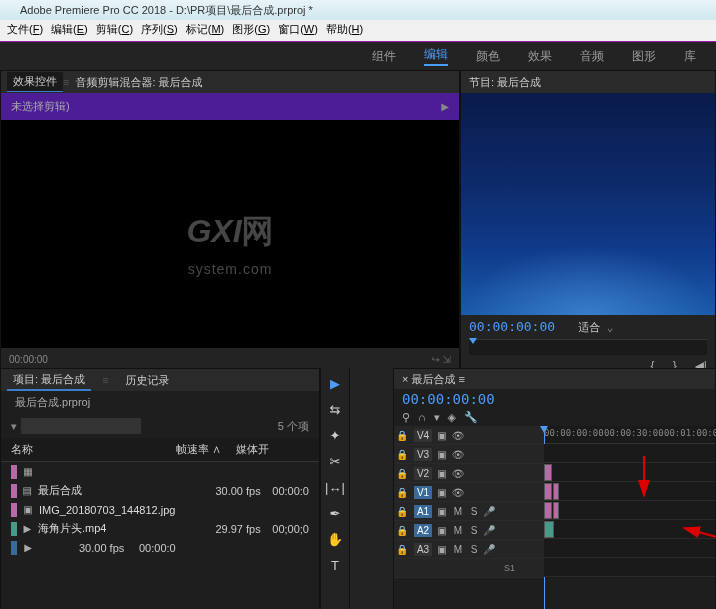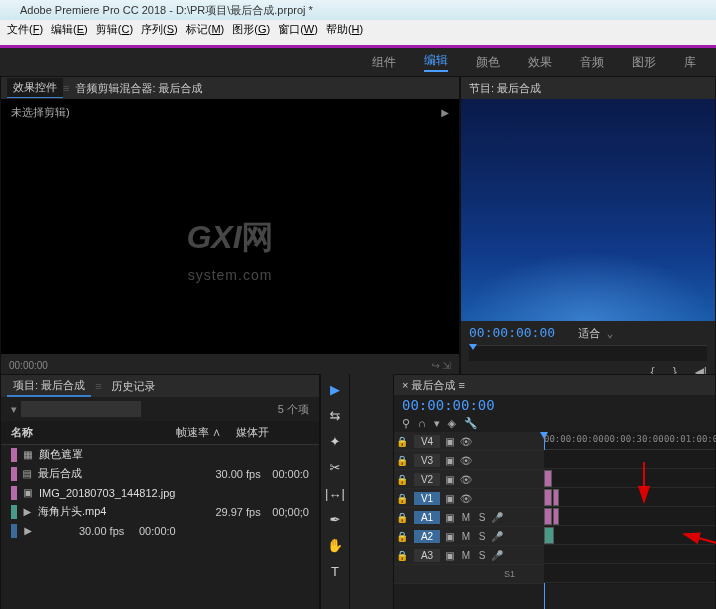--- a/index.html
+++ b/index.html
@@ -1,57 +1,57 @@
 <!DOCTYPE html>
 <html><head>
 <meta charset="utf-8">
 <style>
 * { margin: 0; padding: 0; box-sizing: border-box; font-family: "Microsoft YaHei", sans-serif; }
 body { background: #232323; color: #d0d0d0; font-size: 11px; width: 716px; height: 609px; overflow: hidden; position: relative; }
 .titlebar { background: linear-gradient(#e8f4f8, #d0e8f0); color: #333; height: 20px; line-height: 20px; padding-left: 20px; font-size: 11px; }
-.menubar { background: #f0f0f0; color: #000; height: 28px; line-height: 18px; padding-left: 4px; font-size: 11px; display: flex; gap: 2px; border-bottom: 3px solid #a21caf; }
+.menubar { background: #f0f0f0; color: #000; height: 22px; line-height: 18px; padding-left: 4px; font-size: 11px; display: flex; gap: 2px; border-bottom: 1px solid #a21caf; }
 .menubar span { padding: 0 3px; cursor: default; }
 .menubar span u { text-decoration: underline; }
 .workspace-tabs { background: #232323; height: 28px; display: flex; align-items: center; justify-content: flex-end; padding-right: 20px; gap: 28px; color: #999; font-size: 12px; }
 .workspace-tabs .active { color: #4a9cff; border-bottom: 2px solid #4a9cff; padding-bottom: 1px; }
 .panel-row { display: flex; }
 .panel { background: #1e1e1e; border: 1px solid #111; }
 .top-left { width: 460px; height: 298px; }
 .top-right { width: 256px; height: 298px; }
 .source-tabs { display: flex; padding-left: 6px; height: 22px; align-items: center; background: #2a2a2a; }
 .source-tabs .tab { color: #ccc; font-size: 11px; padding: 2px 6px; }
 .source-tabs .tab.active { background: #1a1a1a; border-bottom: 1px solid #3a7ecc; }
 .source-tabs .sep { color: #555; }
-.no-clip { padding: 6px 10px; color: #aaa; font-size: 11px; background: #000000; display: flex; justify-content: space-between; align-items: center; }
+.no-clip { padding: 6px 10px; color: #aaa; font-size: 11px; background: #4c1d95; display: flex; justify-content: space-between; align-items: center; }
 .no-clip .arrow { color: #888; font-size: 10px; }
 .source-body { background: #000; height: 228px; position: relative; }
 .watermark { position: absolute; top: 50%; left: 50%; transform: translate(-50%, -30%); color: rgba(200,200,200,0.35); font-size: 32px; font-style: italic; font-weight: bold; text-align: center; line-height: 1; }
 .watermark .sub { font-size: 14px; font-style: normal; font-weight: normal; letter-spacing: 1px; }
 .src-footer { height: 22px; background: #232323; display: flex; align-items: center; padding: 0 8px; color: #888; font-size: 10px; justify-content: space-between; }
 .prog-header { background: #2a2a2a; height: 22px; line-height: 22px; padding-left: 8px; color: #ccc; font-size: 11px; }
 .prog-monitor { background: linear-gradient(180deg, #0a1a4a 0%, #0d2a6a 40%, #103a8a 70%, #1a5aaa 100%); height: 222px; position: relative; overflow: hidden; }
 .prog-monitor::after { content: ""; position: absolute; bottom: 0; left: 0; right: 0; height: 70px; background: radial-gradient(ellipse at 50% 100%, rgba(100,180,255,0.4), transparent 70%); }
 .prog-controls { height: 54px; background: #232323; padding: 4px 8px; }
 .prog-time { color: #4a9cff; font-size: 13px; font-family: monospace; display: inline-block; }
 .prog-fit { color: #ccc; font-size: 11px; display: inline-block; margin-left: 20px; font-family: Liberation Mono, monospace; }
 .prog-fit::after { content: " ⌄"; color: #888; }
 .prog-ruler { height: 16px; background: #1a1a1a; margin-top: 4px; position: relative; border-top: 1px solid #333; }
 .prog-ruler .playhead { position: absolute; left: 0; top: -2px; width: 0; height: 0; border-left: 4px solid transparent; border-right: 4px solid transparent; border-top: 6px solid #4a9cff; }
 .prog-btns { display: flex; gap: 18px; margin-top: 4px; justify-content: flex-end; color: #aaa; font-size: 12px; }
 .bottom-row { display: flex; height: 243px; }
 .project-panel { width: 320px; background: #1e1e1e; border: 1px solid #111; }
-.proj-tabs { display: flex; gap: 4px; height: 22px; align-items: center; background: #2a2a2a; padding-left: 6px; }
+.proj-tabs { display: flex; gap: 11px; height: 22px; align-items: center; background: #2a2a2a; padding-left: 6px; }
 .proj-tabs .tab { color: #ccc; font-size: 11px; padding: 2px 6px; }
 .proj-tabs .tab.active { border-bottom: 2px solid #3a7ecc; }
 .proj-name { padding: 4px 14px; color: #aaa; font-size: 11px; }
 .proj-search { padding: 4px 10px; display: flex; align-items: center; justify-content: space-between; }
 .proj-search input { background: #333; border: none; color: #ccc; padding: 2px 4px; width: 120px; font-size: 11px; }
 .proj-count { color: #999; font-size: 11px; }
 .proj-head { display: flex; padding: 4px 10px; color: #ccc; font-size: 11px; border-bottom: 1px solid #333; background: #1a1a1a; }
-.proj-head .c1 { width: 165px; font-weight: bold; }
+.proj-head .c1 { width: 165px; }
 .proj-head .c2 { width: 60px; }
 .proj-head .c3 { flex: 1; }
 .proj-list { }
 .proj-row { display: flex; align-items: center; padding: 3px 10px; height: 19px; font-size: 11px; color: #ddd; }
 .proj-row .swatch { width: 6px; height: 14px; margin-right: 4px; }
 .proj-row .icon { width: 14px; text-align: center; margin-right: 4px; color: #aaa; font-size: 10px; }
 .proj-row .c1 { width: 145px; white-space: nowrap; overflow: hidden; text-overflow: ellipsis; }
 .proj-row .c2 { width: 60px; color: #ccc; margin-left: 40px; }
 .proj-row .c3 { flex: 1; color: #ccc; }
 .tools-col { width: 30px; background: #232323; display: flex; flex-direction: column; align-items: center; padding-top: 8px; gap: 10px; border-left: 1px solid #111; border-right: 1px solid #111; }
@@ -63,21 +63,21 @@
 .tl-toolbar { display: flex; gap: 8px; padding: 2px 8px; color: #aaa; font-size: 11px; }
 .tl-body { display: flex; }
 .tl-tracks-head { width: 150px; }
 .tl-tracks-content { flex: 1; position: relative; background: #1a1a1a; }
 .tl-ruler { height: 18px; background: #1a1a1a; color: #888; font-size: 9px; display: flex; border-bottom: 1px solid #333; position: relative; }
 .tl-ruler .tick { position: absolute; top: 2px; font-family: monospace; }
 .tl-ruler .playhead { position: absolute; left: 0; top: 0; bottom: -180px; width: 1px; background: #4a9cff; }
 .tl-ruler .playhead::before { content: ""; position: absolute; top: 0; left: -4px; border-left: 4px solid transparent; border-right: 4px solid transparent; border-top: 7px solid #4a9cff; }
 .track-row { height: 19px; display: flex; align-items: center; border-bottom: 1px solid #2a2a2a; background: #252525; }
 .track-row .lock { width: 18px; text-align: center; color: #888; font-size: 10px; }
-.track-row .label { width: 26px; text-align: center; color: #ccc; font-size: 10px; background: #333; margin: 0 2px; padding: 1px 0; }
+.track-row .label { width: 18px; text-align: center; color: #ccc; font-size: 10px; background: #333; margin: 0 2px; padding: 1px 0; }
 .track-row .label.sel { background: #3a6a9a; color: #fff; }
 .track-row .btn { width: 16px; text-align: center; color: #aaa; font-size: 10px; }
 .track-content-row { height: 19px; border-bottom: 1px solid #2a2a2a; position: relative; background: #1a1a1a; }
 .clip { position: absolute; top: 1px; height: 17px; border: 1px solid #555; }
 .clip.video { background: #b76aa8; }
 .clip.audio { background: #4a9a8a; }
 .arrow-red { position: absolute; pointer-events: none; }
 </style>
 </head>
 <body>
@@ -146,37 +146,37 @@
   </div>
 </div>
 
 <div class="bottom-row">
   <div class="project-panel">
     <div class="proj-tabs">
       <span class="tab active">项目: 最后合成</span>
       <span style="color:#555">≡</span>
       <span class="tab">历史记录</span>
     </div>
+    <div class="proj-name">最后合成.prproj</div>
     <div class="proj-search">
       <span style="display:flex;align-items:center;gap:4px">
         <span style="color:#888">▾</span>
         <input placeholder="" style="">
       </span>
       <span class="proj-count">5 个项</span>
     </div>
     <div class="proj-head">
       <span class="c1">名称</span>
       <span class="c2">帧速率 ∧</span>
       <span class="c3">媒体开</span>
     </div>
     <div class="proj-list" id="proj-list">
         <div class="proj-row">
           <span class="swatch" style="background:#b76aa8"></span>
     <span class="icon">▦</span>
-    <span class="c1">颜色遮罩</span>
     <span class="c2"></span>
     <span class="c3"></span>
         </div>
         <div class="proj-row">
           <span class="swatch" style="background:#b76aa8"></span>
     <span class="icon">▤</span>
     <span class="c1">最后合成</span>
     <span class="c2">30.00 fps</span>
     <span class="c3">00:00:0</span>
         </div>

